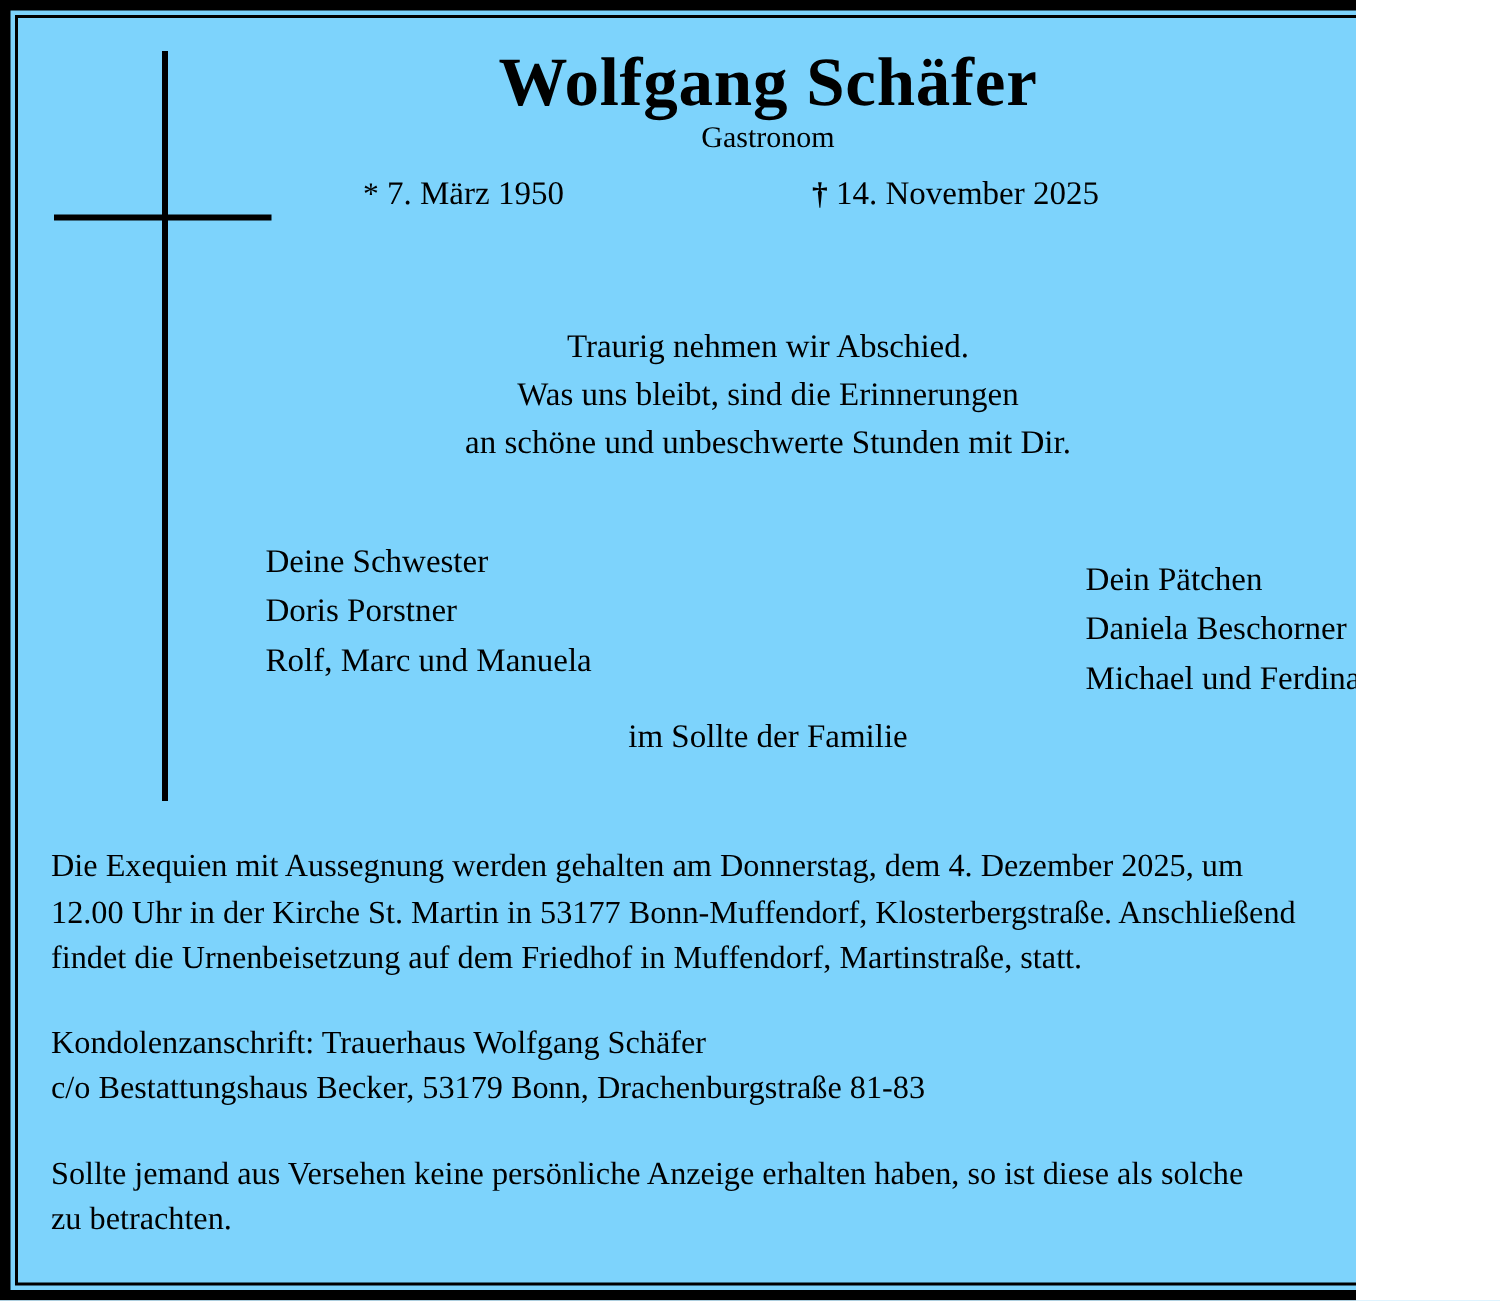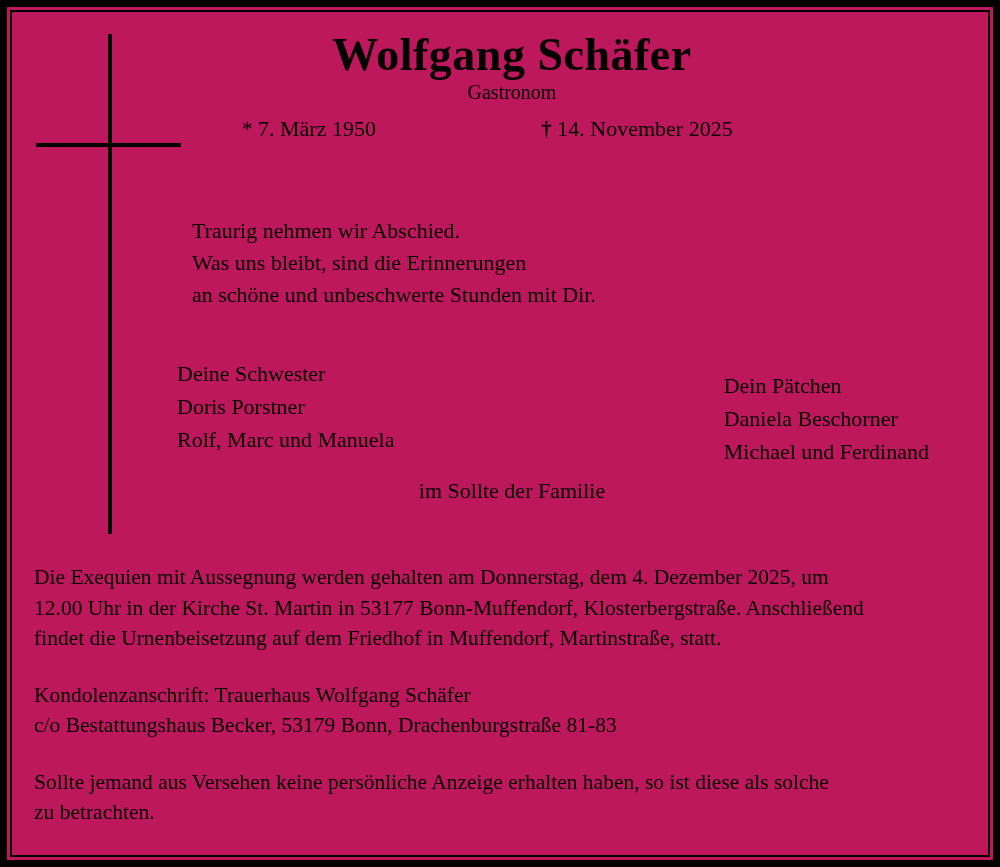--- a/index.html
+++ b/index.html
@@ -8,24 +8,24 @@
     padding: 0;
     background: #ffffff;
   }
   body {
     font-family: "Liberation Serif", "DejaVu Serif", serif;
     color: #000000;
   }
 
   .notice {
     position: relative;
-    width: 1000px;
+    width: 904px;
     height: 867px;
     box-sizing: border-box;
-    background: #be185d;
+    background: #7dd3fc;
     overflow: hidden;
   }
 
   
   .frame-outer {
     position: absolute;
     left: 0; top: 0;
     width: 1000px; height: 867px;
     box-sizing: border-box;
     border: 7px solid #000000;
@@ -101,20 +101,21 @@
   }
   .sym-star { font-size: 21px; }
   .sym-cross { font-weight: bold; font-size: 21px; }
 
   
   .verse {
     position: absolute;
     left: 180px;
     top: 203px;
     width: 640px;
+    text-align: center;
     font-size: 22px;
     line-height: 1.45;
   }
   .verse div { white-space: nowrap; }
 
   
   .family {
     position: absolute;
     left: 165px;
     top: 345px;

